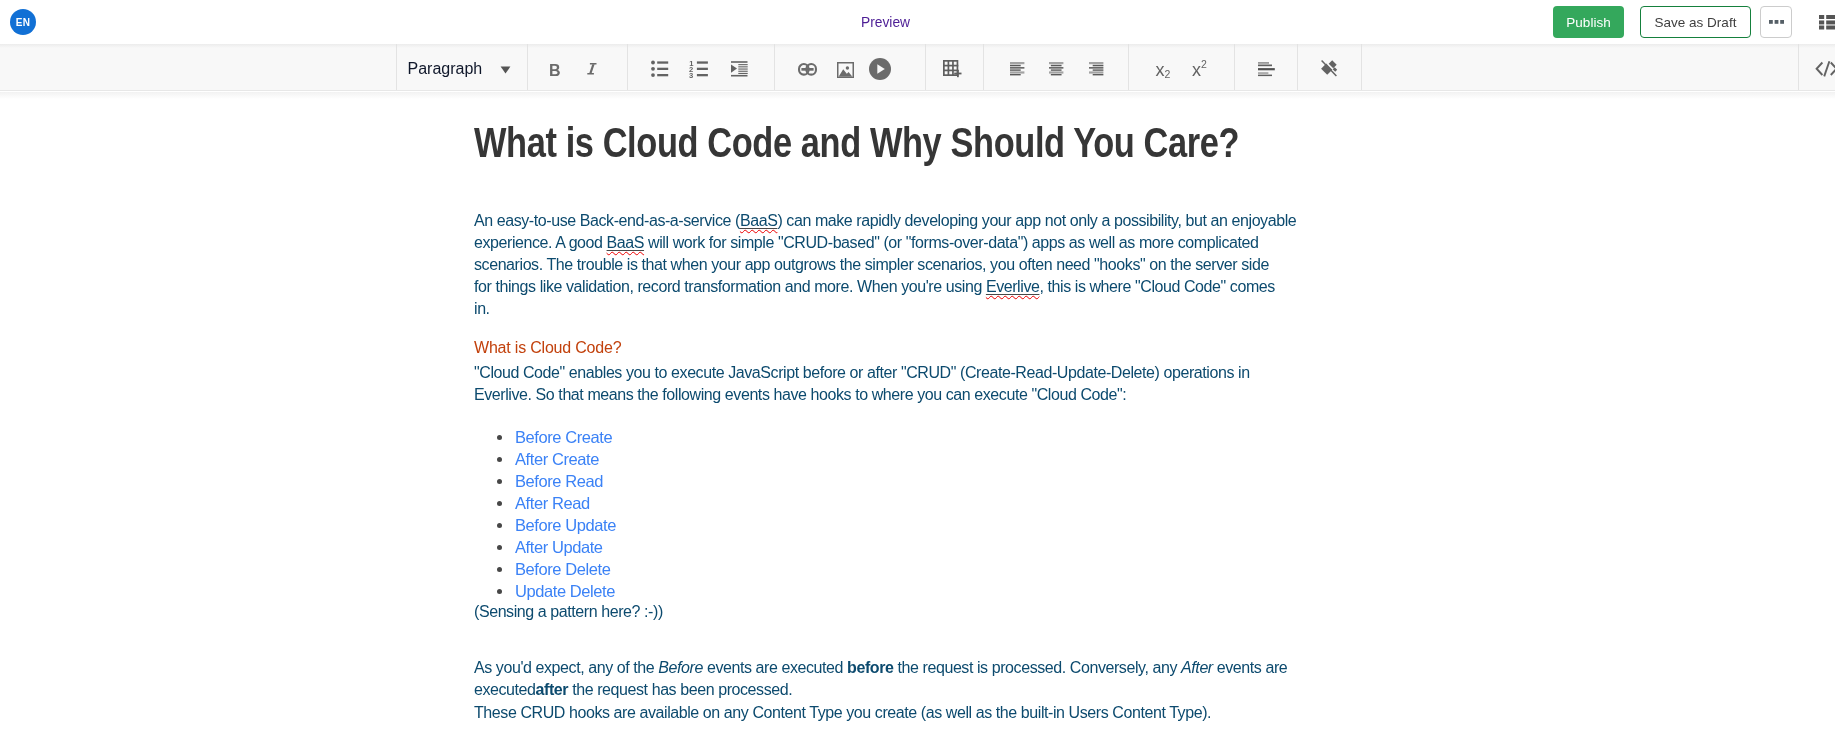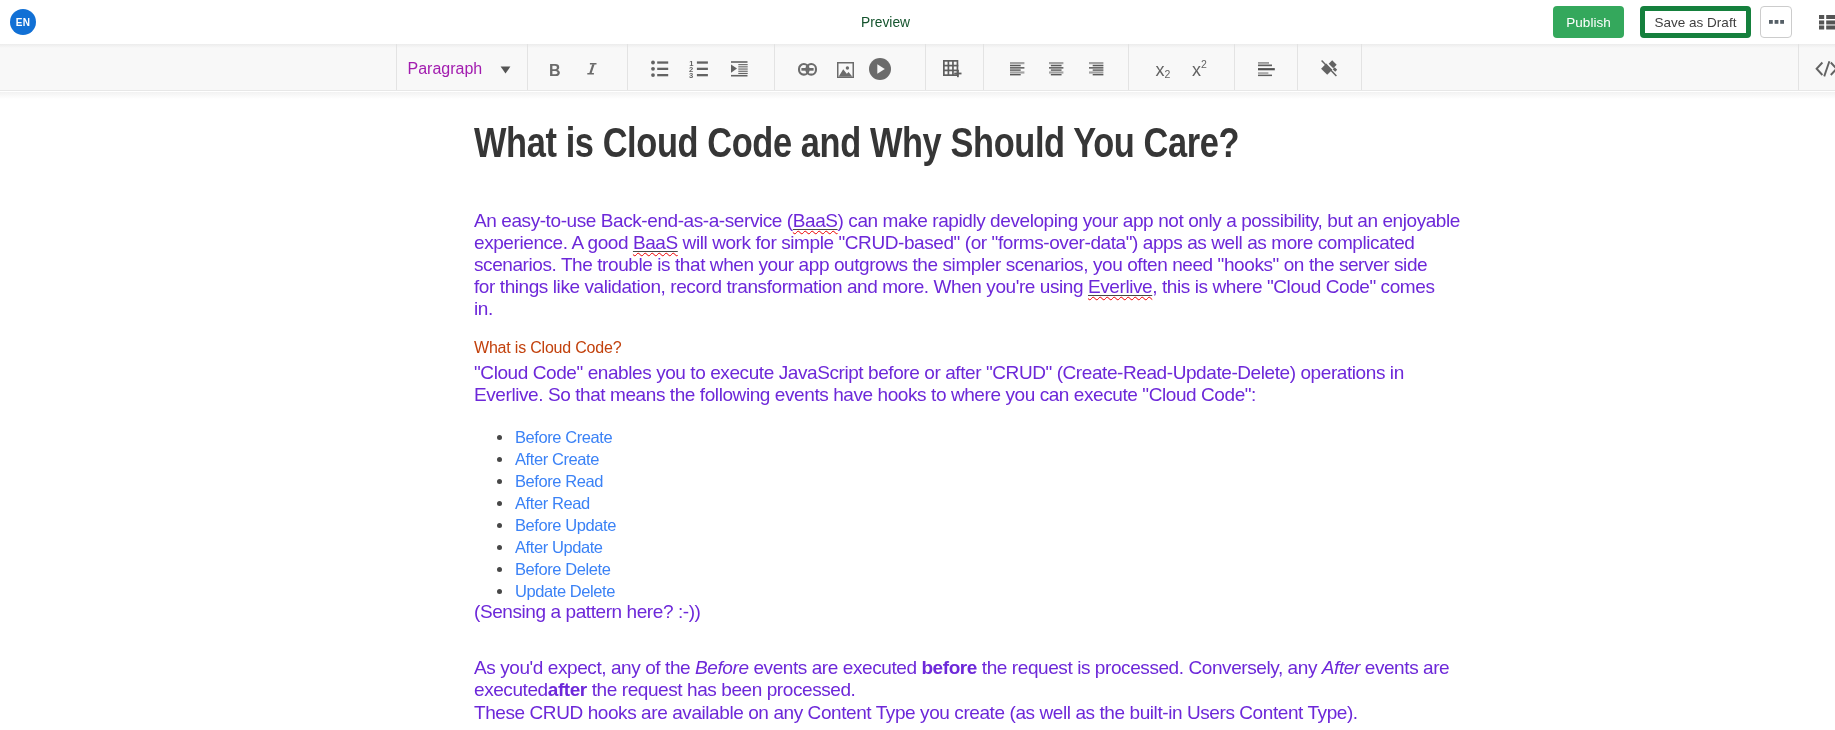--- a/index.html
+++ b/index.html
@@ -4,38 +4,38 @@
 <style>
   * { margin:0; padding:0; box-sizing:border-box; }
   html,body { width:1835px; height:730px; overflow:hidden; background:#fff;
     font-family:"Liberation Sans", sans-serif; }
   .abs { position:absolute; }
   
   #topbar { position:absolute; left:0; top:0; width:1835px; height:44px; background:#fff; }
   #avatar { position:absolute; left:10px; top:9px; width:26px; height:26px; border-radius:50%;
     background:#1170d5; color:#fff; font-size:10px; font-weight:bold; text-align:center; line-height:27px; letter-spacing:.2px;}
   #pubtext { position:absolute; left:57px; top:0; height:44px; line-height:45px; font-size:13.7px; color:#3f3f3f; }
-  #preview { position:absolute; left:861px; top:0; height:48px; line-height:45px; font-size:13.8px; color:#14532d; }
+  #preview { position:absolute; left:861px; top:0; height:48px; line-height:45px; font-size:13.8px; color:#4c1d95; }
   .btn { position:absolute; top:6px; height:32px; border-radius:4px; font-size:13.5px;
     display:flex; align-items:center; justify-content:center; }
   #btn-publish { left:1553px; width:71px; background:#34a85c; color:#fff;text-align:center; }
-  #btn-draft { left:1640px; width:111px; background:#fff; border:5px solid #15803d; color:#3f3f3f; }
+  #btn-draft { left:1640px; width:111px; background:#fff; border:1px solid #15803d; color:#3f3f3f; }
   #btn-dots { left:1760px; width:32px; background:#fff; border:1px solid #ccc; }
   
   #toolbar { position:absolute; left:0; top:44px; width:1835px; height:47px;
     background:linear-gradient(180deg,#ececec 0,#f8f8f8 4px,#f8f8f8 100%); border-bottom:1px solid #e7e7e7; }
   #toolshadow { position:absolute; left:0; top:92px; width:1835px; height:7px;
     background:linear-gradient(180deg,#f2f2f2 0,#ffffff 100%); }
   .sep { position:absolute; top:44px; width:1px; height:46px; background:#e3e3e3; }
   .titem { position:absolute; color:#636363; }
   
   #content { position:static; }
   #title { position:absolute; left:474px; top:118px; font-size:43px; font-weight:bold; color:#363636;
     white-space:nowrap; transform:scaleX(0.8); transform-origin:left; letter-spacing:-0.5px;}
-  .para { position:absolute; left:474px; font-size:19px; line-height:22px; color:#6d28d9; white-space:nowrap; letter-spacing:-0.42px;}
+  .para { position:absolute; left:474px; font-size:16px; line-height:22px; color:#0c4a6e; white-space:nowrap; letter-spacing:-0.42px;}
   .sq { text-decoration-line:underline; text-decoration-style:wavy; text-decoration-color:#ec0000;
         text-decoration-thickness:1px; text-underline-offset:3.2px; }
   .lk { text-decoration-line:underline; text-decoration-color:#474747; text-decoration-thickness:1px; text-underline-offset:2px;}
   #h2 { position:absolute; left:474px; top:338.5px; font-size:16px; letter-spacing:-0.2px; color:#c2410c; }
   #ul { position:absolute; left:474px; top:426px; font-size:16.5px; line-height:22px; color:#3b82f6; list-style:none; letter-spacing:-0.42px; }
   #ul li { padding-left:41px; position:relative; }
   #ul li::before { content:""; position:absolute; left:23px; top:9px; width:5px; height:5px; border-radius:50%; background:#474747; }
   i.em { font-style:italic; }
   b.st { font-weight:bold; }
 </style>
@@ -72,21 +72,21 @@
 <div class="sep" style="left:627px"></div>
 <div class="sep" style="left:774px"></div>
 <div class="sep" style="left:925px"></div>
 <div class="sep" style="left:983px"></div>
 <div class="sep" style="left:1128px"></div>
 <div class="sep" style="left:1234px"></div>
 <div class="sep" style="left:1297px"></div>
 <div class="sep" style="left:1361px"></div>
 <div class="sep" style="left:1798px"></div>
 
-<div class="titem" style="left:407.5px; top:53px; font-size:16px; line-height:32px; color:#a21caf;">Paragraph</div>
+<div class="titem" style="left:407.5px; top:53px; font-size:16px; line-height:32px; color:#0f172a;">Paragraph</div>
 <svg class="titem" style="left:500px; top:66px;" width="11" height="8" viewBox="0 0 11 8">
     <path d="M0.6 0.6 L10.4 0.6 L5.5 7.4 Z" fill="#555"></path>
   </svg>
 <div class="titem" style="left:549px; top:54.5px; font-size:16px; font-weight:bold; line-height:32px; color:#6b6b6b;">B</div>
 <svg class="titem" style="left:586.5px; top:63.3px;" width="10" height="12" viewBox="0 0 10 12">
   <g fill="#6b6b6b">
       <rect x="2.9" y="0" width="6.6" height="1.5"></rect>
       <rect x="0.3" y="10" width="6.6" height="1.5"></rect>
       <path d="M5.3 1.2 L7.6 1.2 L4.5 10.4 L2.2 10.4 Z"></path>
     </g>

